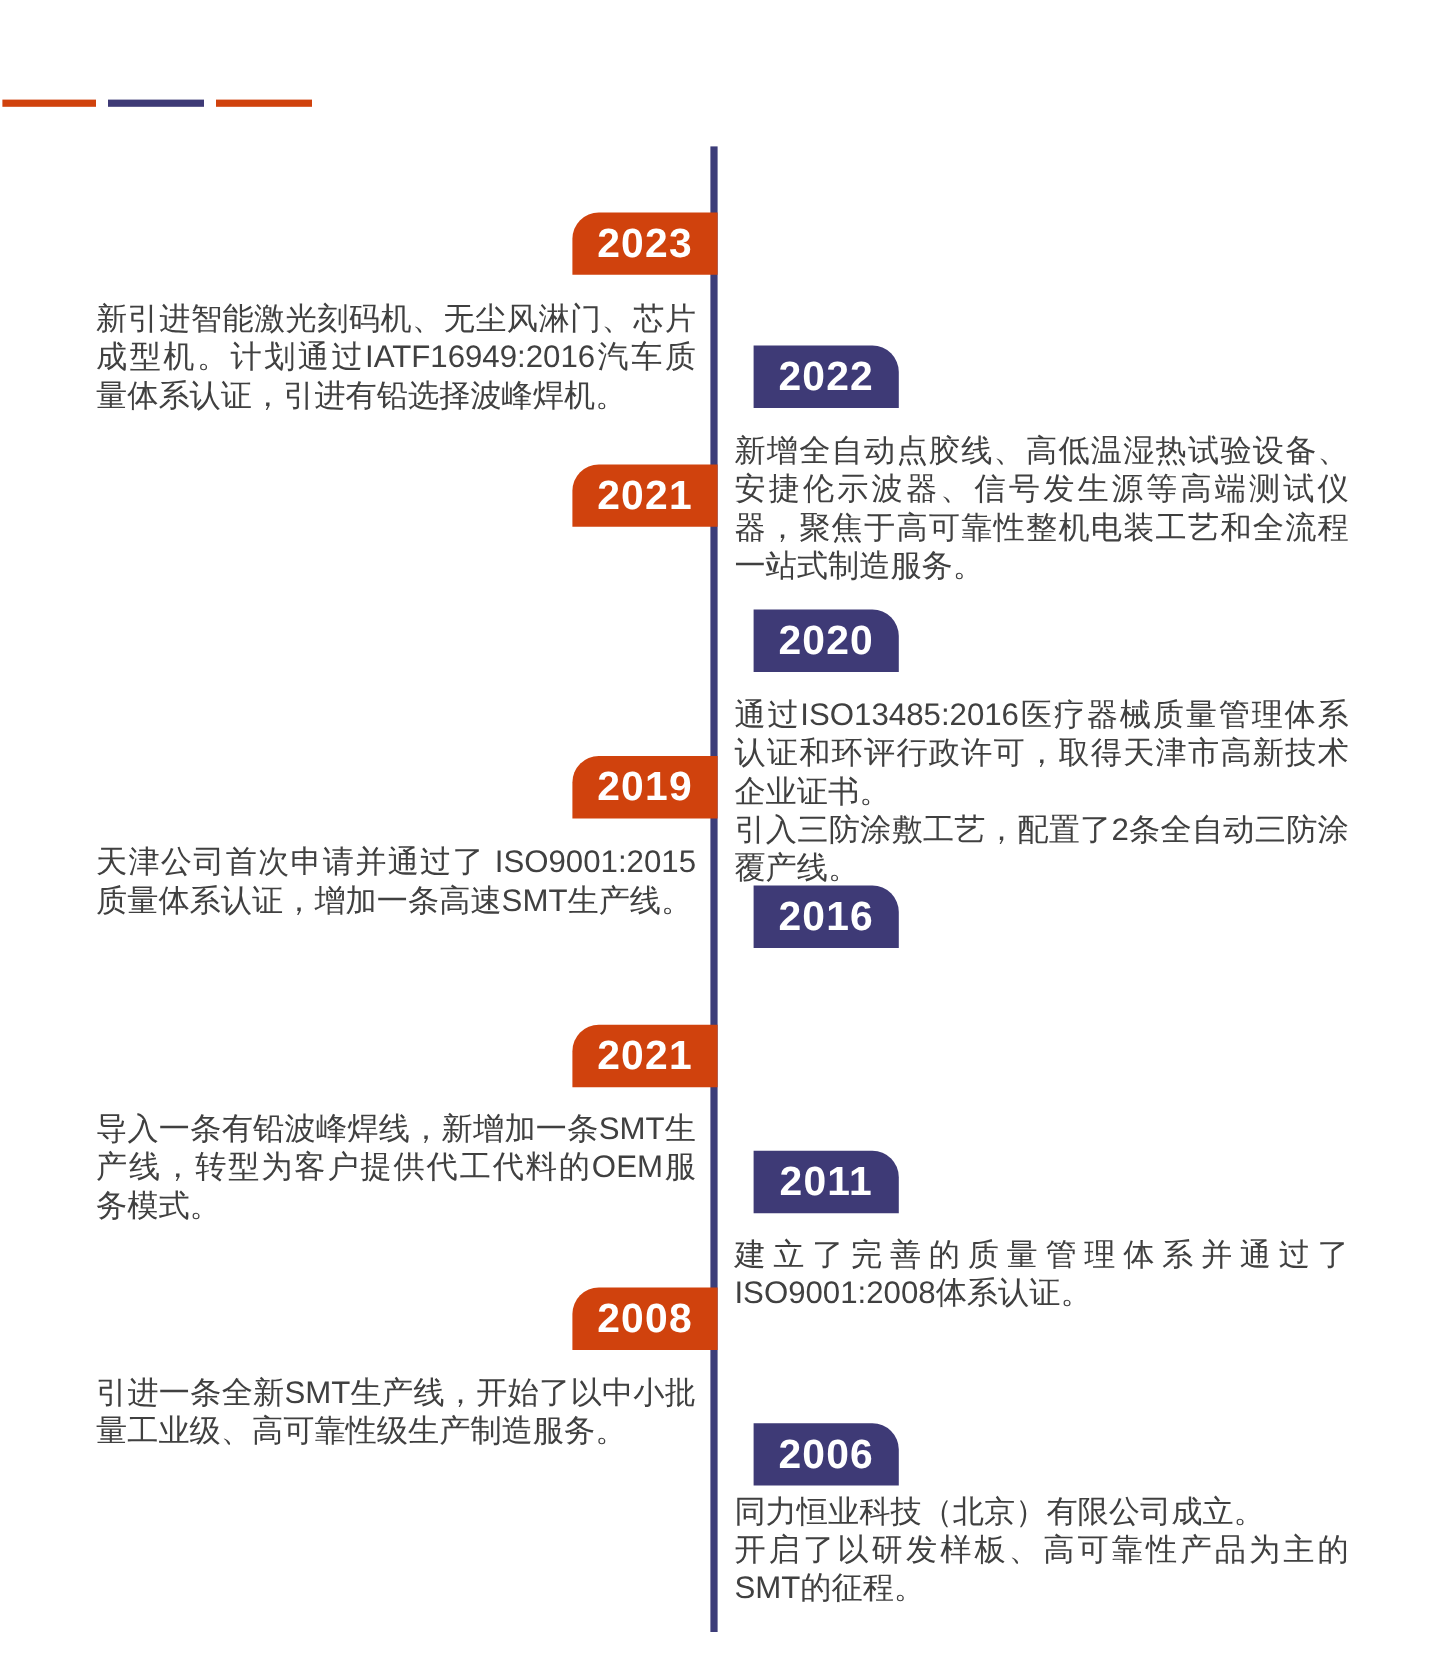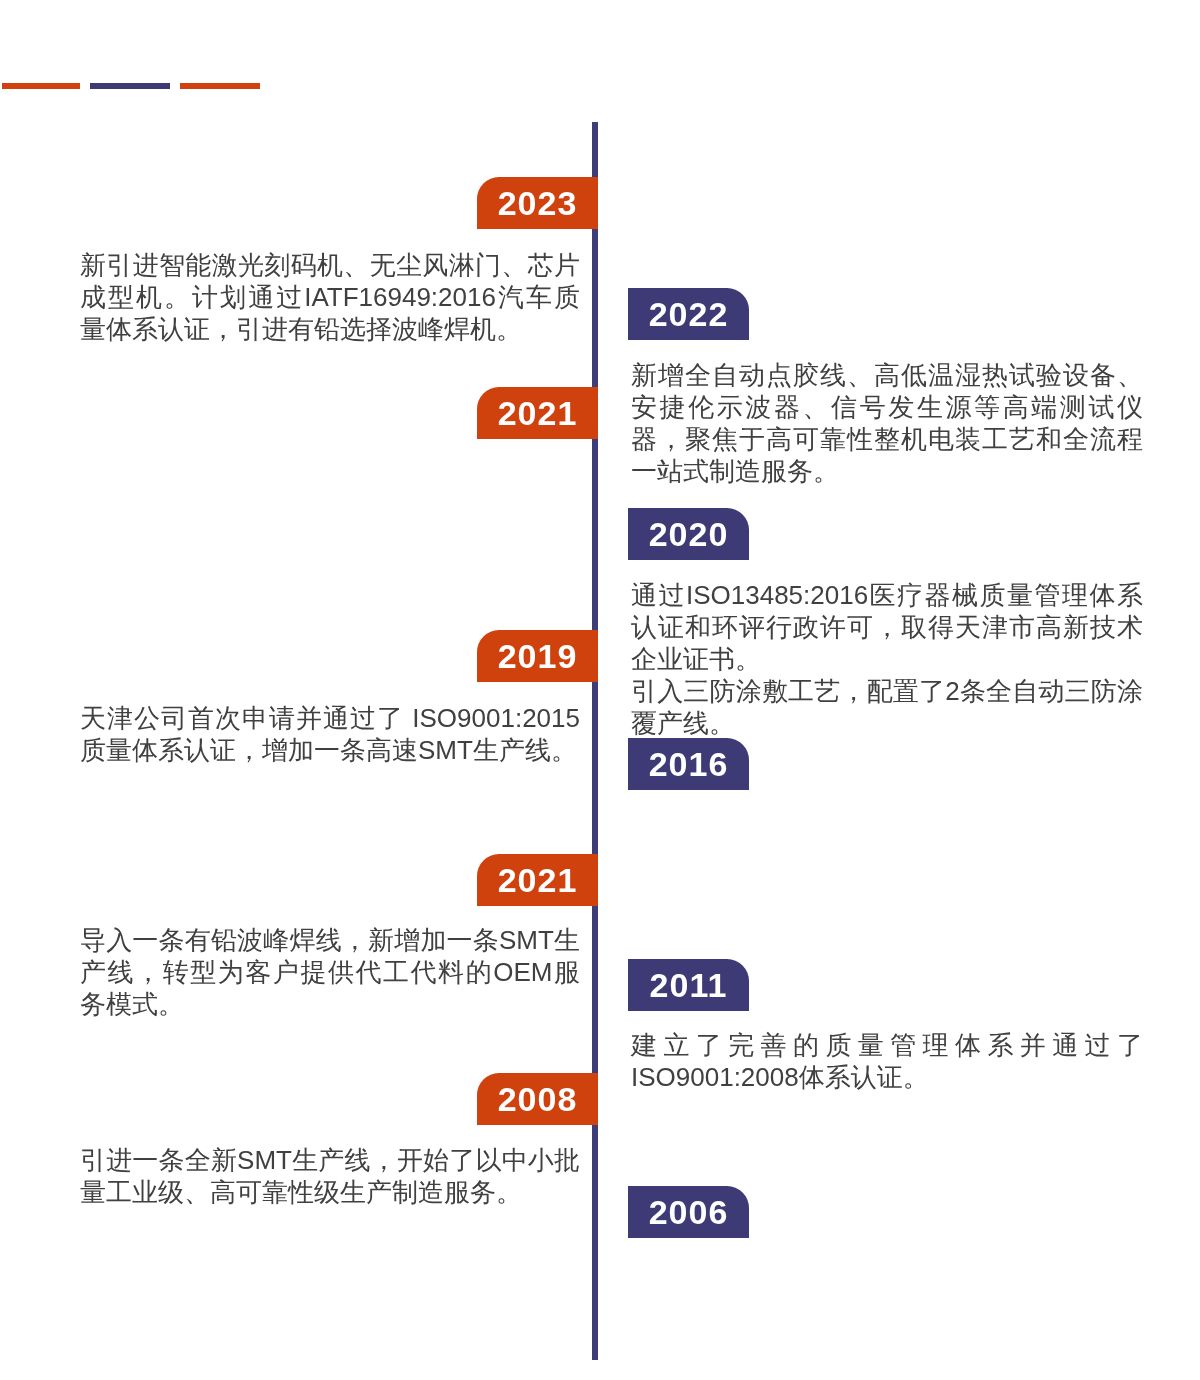--- a/index.html
+++ b/index.html
@@ -67,21 +67,21 @@
   .milestone-text {
     position: absolute;
     font-size: 26px;
     line-height: 32px;
     color: #404040;
     white-space: pre-line;
     text-align: justify;
     text-justify: inter-ideograph;
   }
   .milestone-text.left  { left: 80px;  width: 500px; }
-  .milestone-text.right { left: 612px; width: 512px; margin-left: 19px; }
+  .milestone-text.right { left: 612px; width: 512px; }
 </style>
 </head>
 <body>
 
 <div class="canvas">
 
   <div class="underline-bar seg1"></div>
   <div class="underline-bar seg2"></div>
   <div class="underline-bar seg3"></div>
 
@@ -107,14 +107,16 @@
   <div class="year-badge left" style="top:854px">2021</div>
   <div class="milestone-text left" style="top:924px">导入一条有铅波峰焊线，新增加一条SMT生产线，转型为客户提供代工代料的OEM服务模式。</div>
 
   <div class="year-badge right" style="top:959px">2011</div>
   <div class="milestone-text right" style="top:1029px">建立了完善的质量管理体系并通过了ISO9001:2008体系认证。</div>
 
   <div class="year-badge left" style="top:1073px">2008</div>
   <div class="milestone-text left" style="top:1144px">引进一条全新SMT生产线，开始了以中小批量工业级、高可靠性级生产制造服务。</div>
 
   <div class="year-badge right" style="top:1186px">2006</div>
+  <div class="milestone-text right" style="top:1243px">同力恒业科技（北京）有限公司成立。
+开启了以研发样板、高可靠性产品为主的SMT的征程。</div>
 
 </div>
 
 </body></html>

